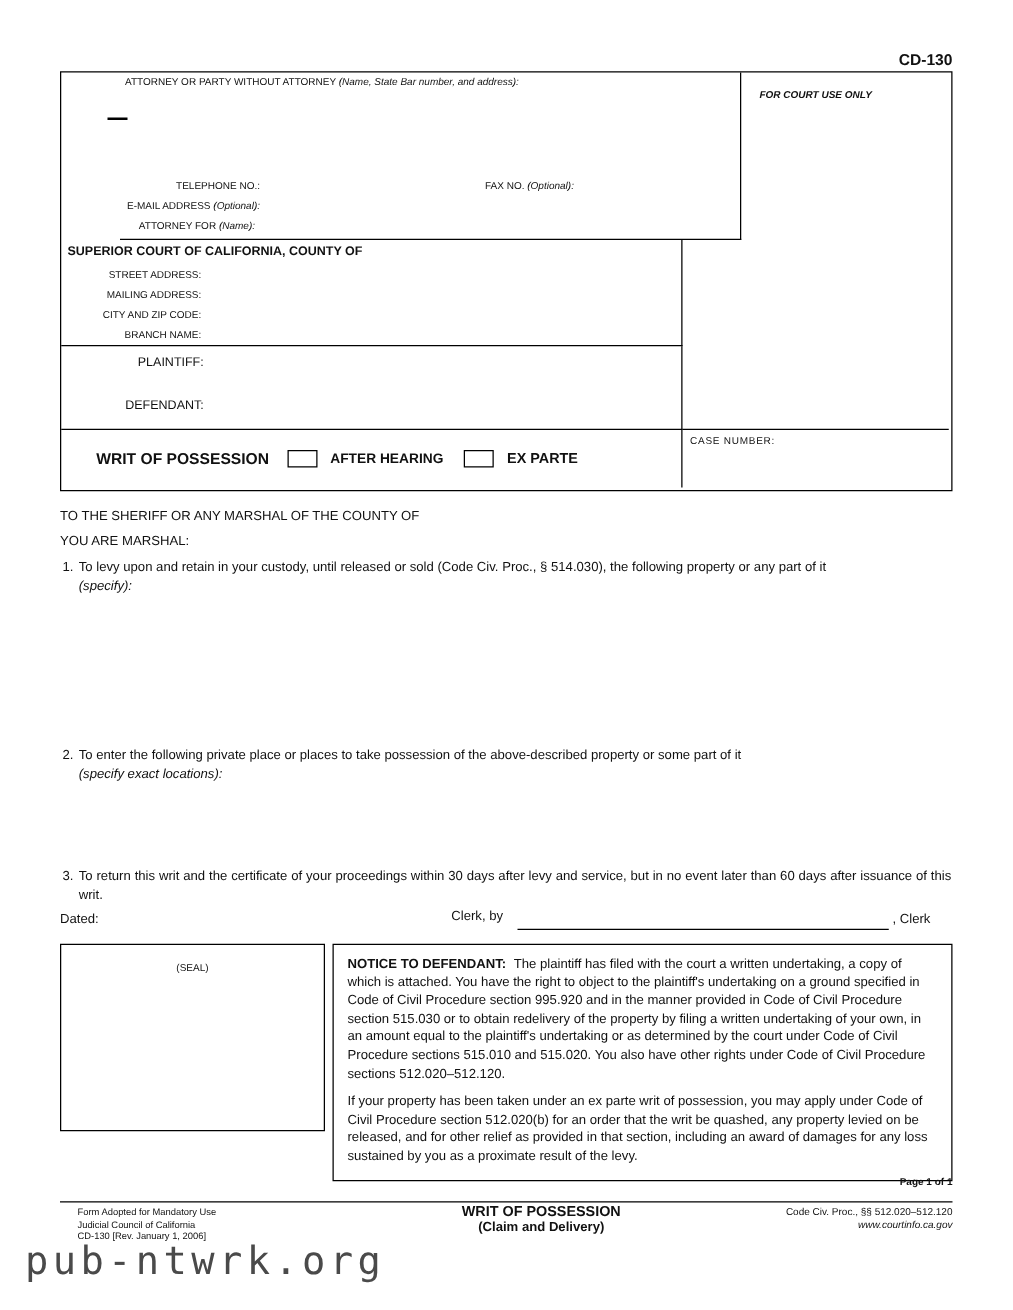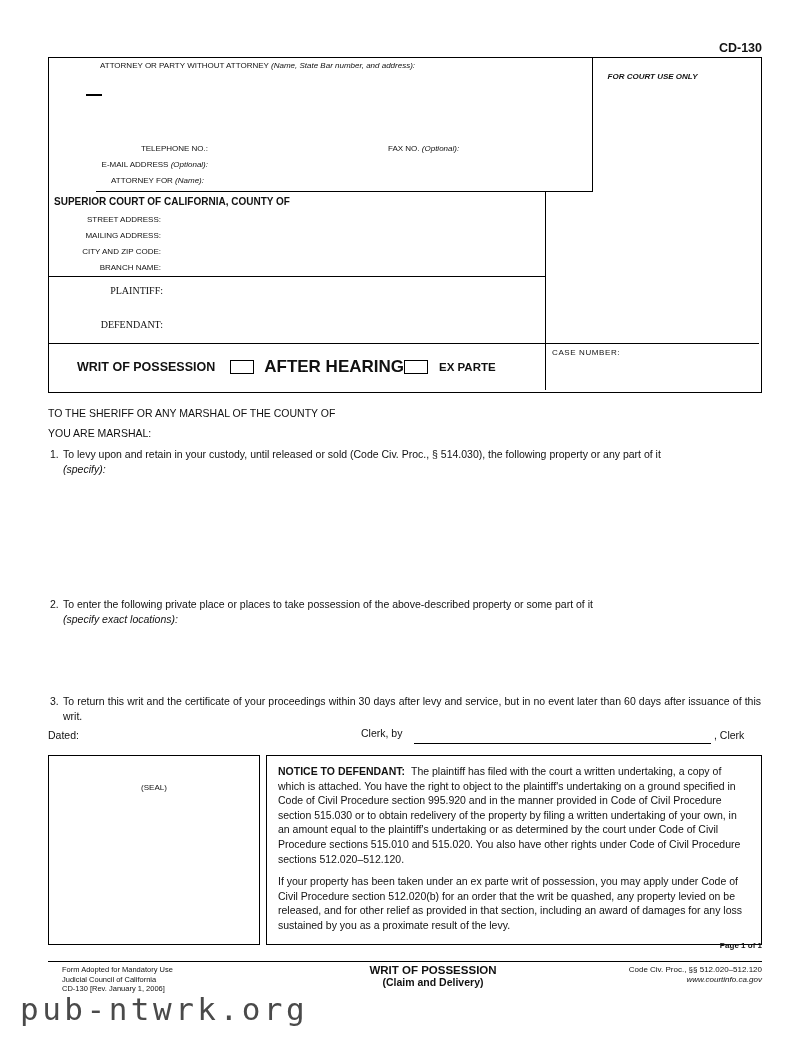--- a/index.html
+++ b/index.html
@@ -22,31 +22,31 @@
   .box-court    { left:0; top:134px; width:497px; height:85px; border-right:1.8px solid #000; border-bottom:1.8px solid #000; }
   .box-party    { left:0; top:219px; width:497px; height:67px; border-right:1.8px solid #000; border-bottom:1.8px solid #000; }
   .box-title    { left:0; top:286px; width:497px; height:46px; border-right:1.8px solid #000; display:flex; align-items:center; padding-left:28px; }
   .box-courtuse { left:497px; top:0; width:213px; height:286px; border-bottom:1.8px solid #000; text-align:center; padding-top:7px; }
   .box-case     { left:497px; top:286px; width:213px; height:46px; padding:4px 6px; }
 
   .margin-dash { left:-10px; top:36px; width:16px; height:2px; background:#000; }
   .ra { text-align:right; }
   .lbl-pad { padding:3px 4px; }
   .checkbox { width:24px; height:14px; border:1.6px solid #000; background:#fff; flex:none; }
-  .party-lbl { font-size:10px;font-family:Liberation Serif, serif; }
+  .party-lbl { font-size:10px; }
 
   .fill-area { background:transparent; }
 
   .item { display:flex; }
   .item .inum { width:13px; flex:none; }
   .item .itxt { flex:1; }
 
   .sig-line { border-bottom:1.5px solid #000; height:16px; }
 
-  .seal-box { left:48px; top:755px; width:212px; height:190px; border:1.7px solid #000; text-align:center; padding-top:20px; }
+  .seal-box { left:48px; top:755px; width:212px; height:150px; border:1.7px solid #000; text-align:center; padding-top:8px; }
   .notice-box { left:266px; top:755px; width:496px; height:190px; border:1.7px solid #000; padding:8px 11px 0 11px; }
   .notice-box p { font-size:10.5px; line-height:14.6px; text-align:left; }
   .notice-box p + p { margin-top:8px; }
 
   .foot-rule { left:48px; top:961px; width:714px; border-top:1.4px solid #000; }
   .foot-left { left:62px; top:965px; font-size:7.5px; line-height:9.5px; }
   .foot-center { left:433px; top:964px; transform:translateX(-50%); text-align:center; white-space:nowrap; }
   .foot-right { right:48px; top:965px; text-align:right; font-size:8px; line-height:10px; }
 
   .watermark {
@@ -96,21 +96,21 @@
     <div class="cell box-party">
       <div class="abs party-lbl ra" style="left:0; top:8px; width:114px;">PLAINTIFF:</div>
       <div class="abs fill-area" style="left:120px; top:6px; width:366px; height:14px;"></div>
       <div class="abs party-lbl ra" style="left:0; top:42px; width:114px;">DEFENDANT:</div>
       <div class="abs fill-area" style="left:120px; top:40px; width:366px; height:14px;"></div>
     </div>
 
     <div class="cell box-title">
       <span class="b" style="font-size:12.5px; margin-right:15px;">WRIT OF POSSESSION</span>
       <span class="checkbox" style="margin-right:10px;"></span>
-      <span class="b" style="font-size:17px; ">AFTER HEARING</span>
+      <span class="b" style="font-size:11px; margin-right:16px;">AFTER HEARING</span>
       <span class="checkbox" style="margin-right:11px;"></span>
       <span class="b" style="font-size:11.5px;">EX PARTE</span>
     </div>
 
     <div class="cell box-courtuse">
       <span class="b it sm">FOR COURT USE ONLY</span>
     </div>
 
     <div class="cell box-case">
       <div class="sm" style="letter-spacing:0.6px;">CASE NUMBER:</div>

